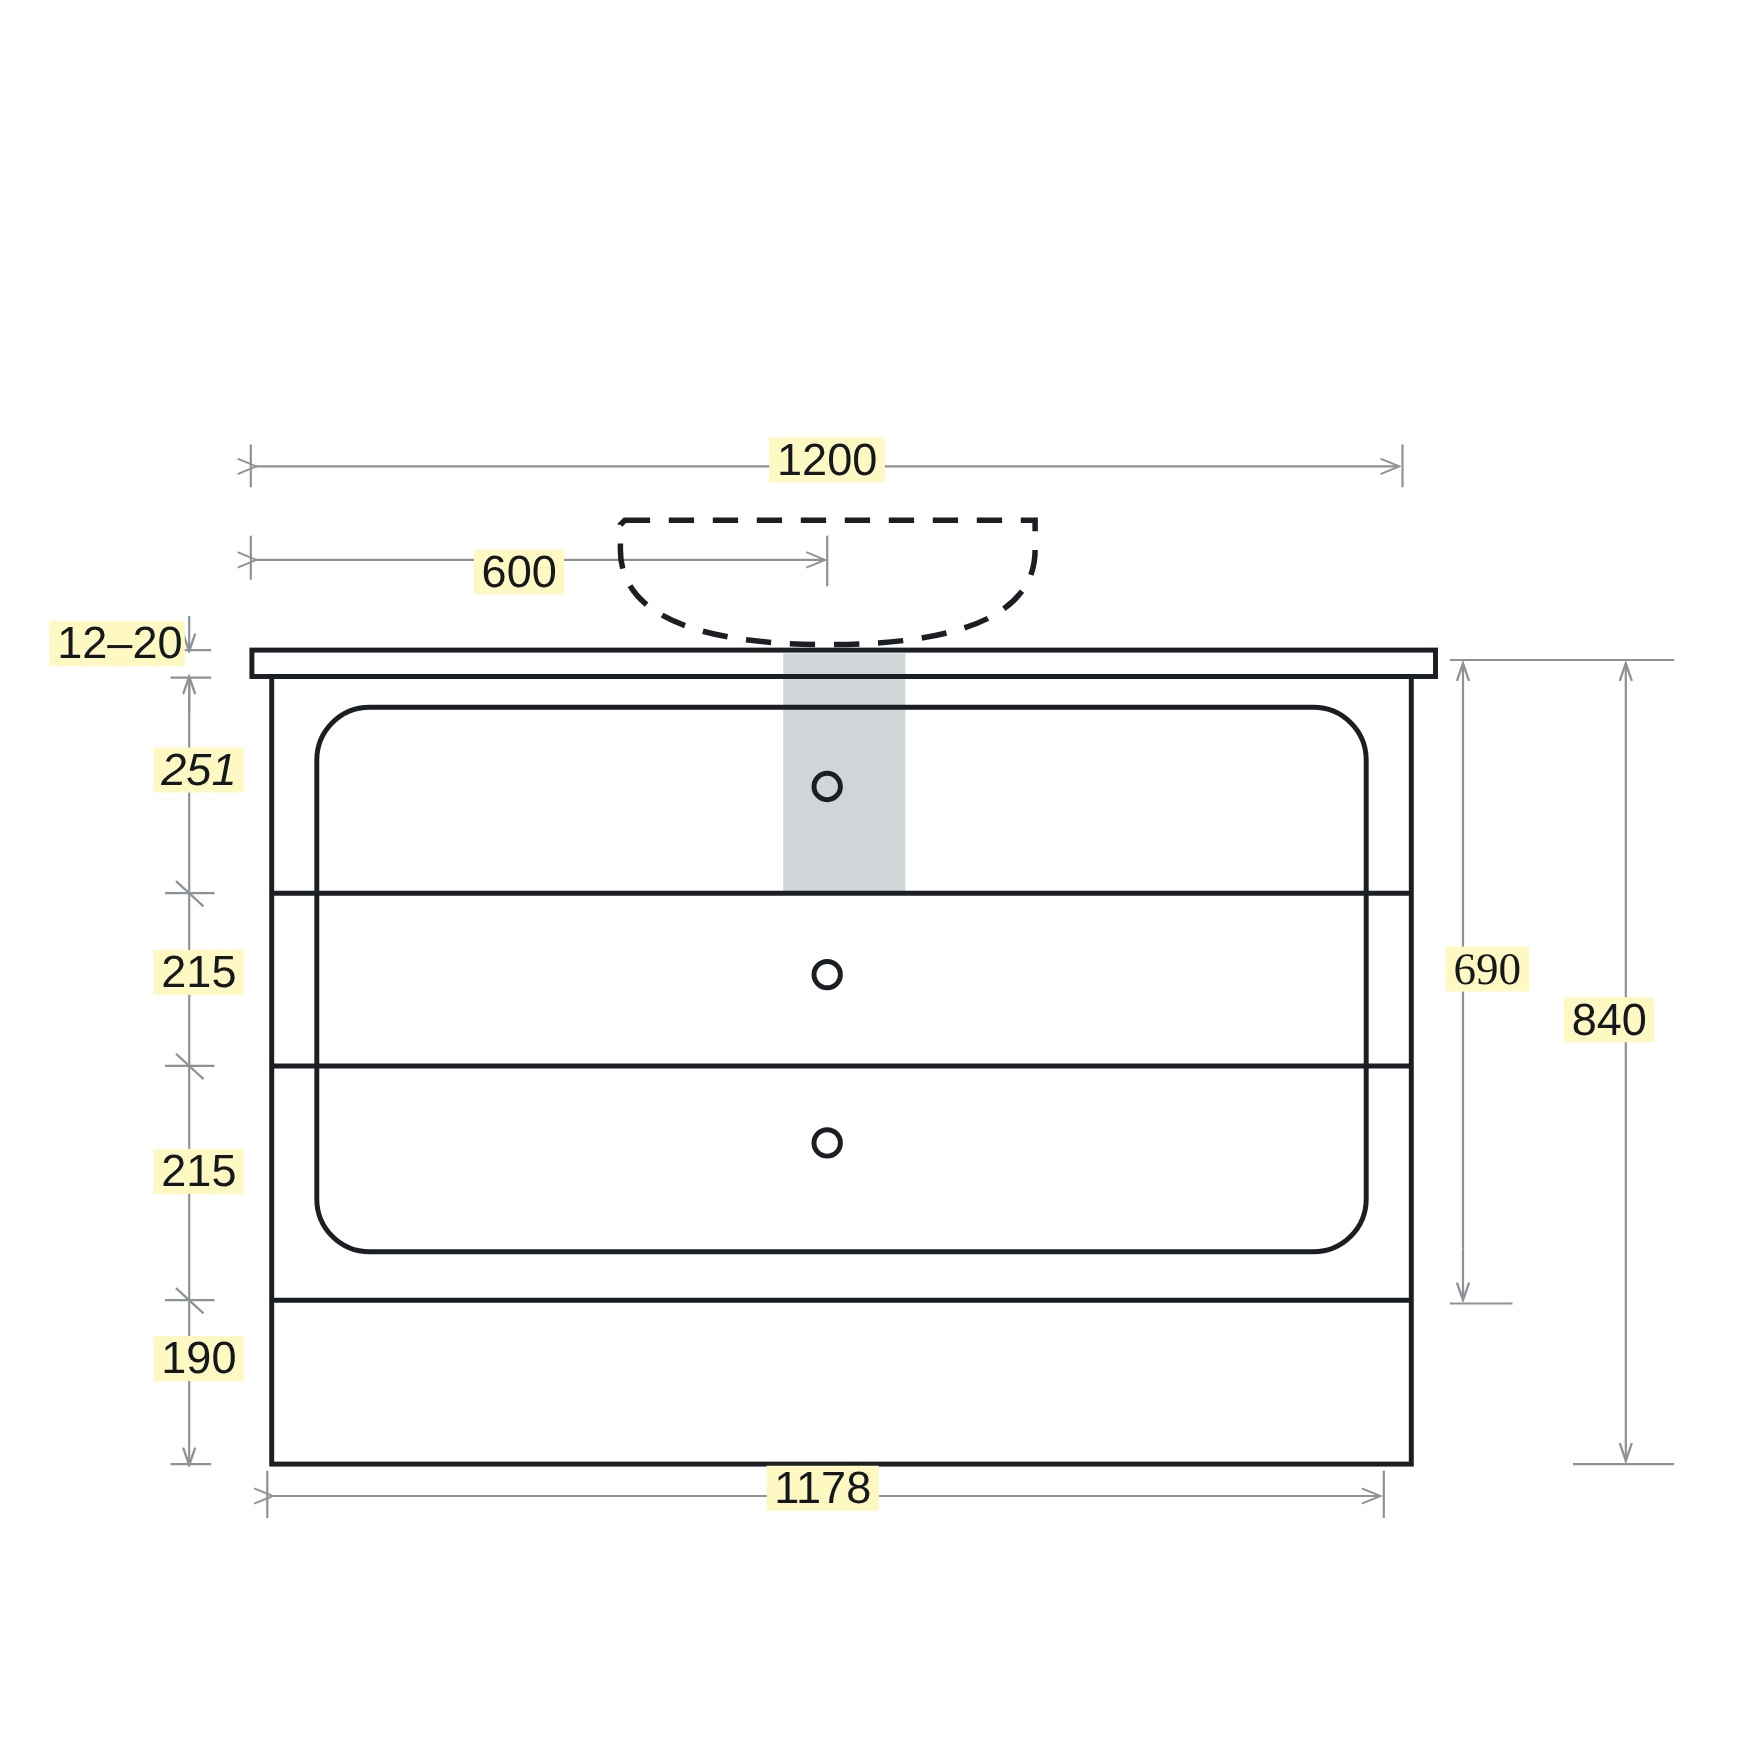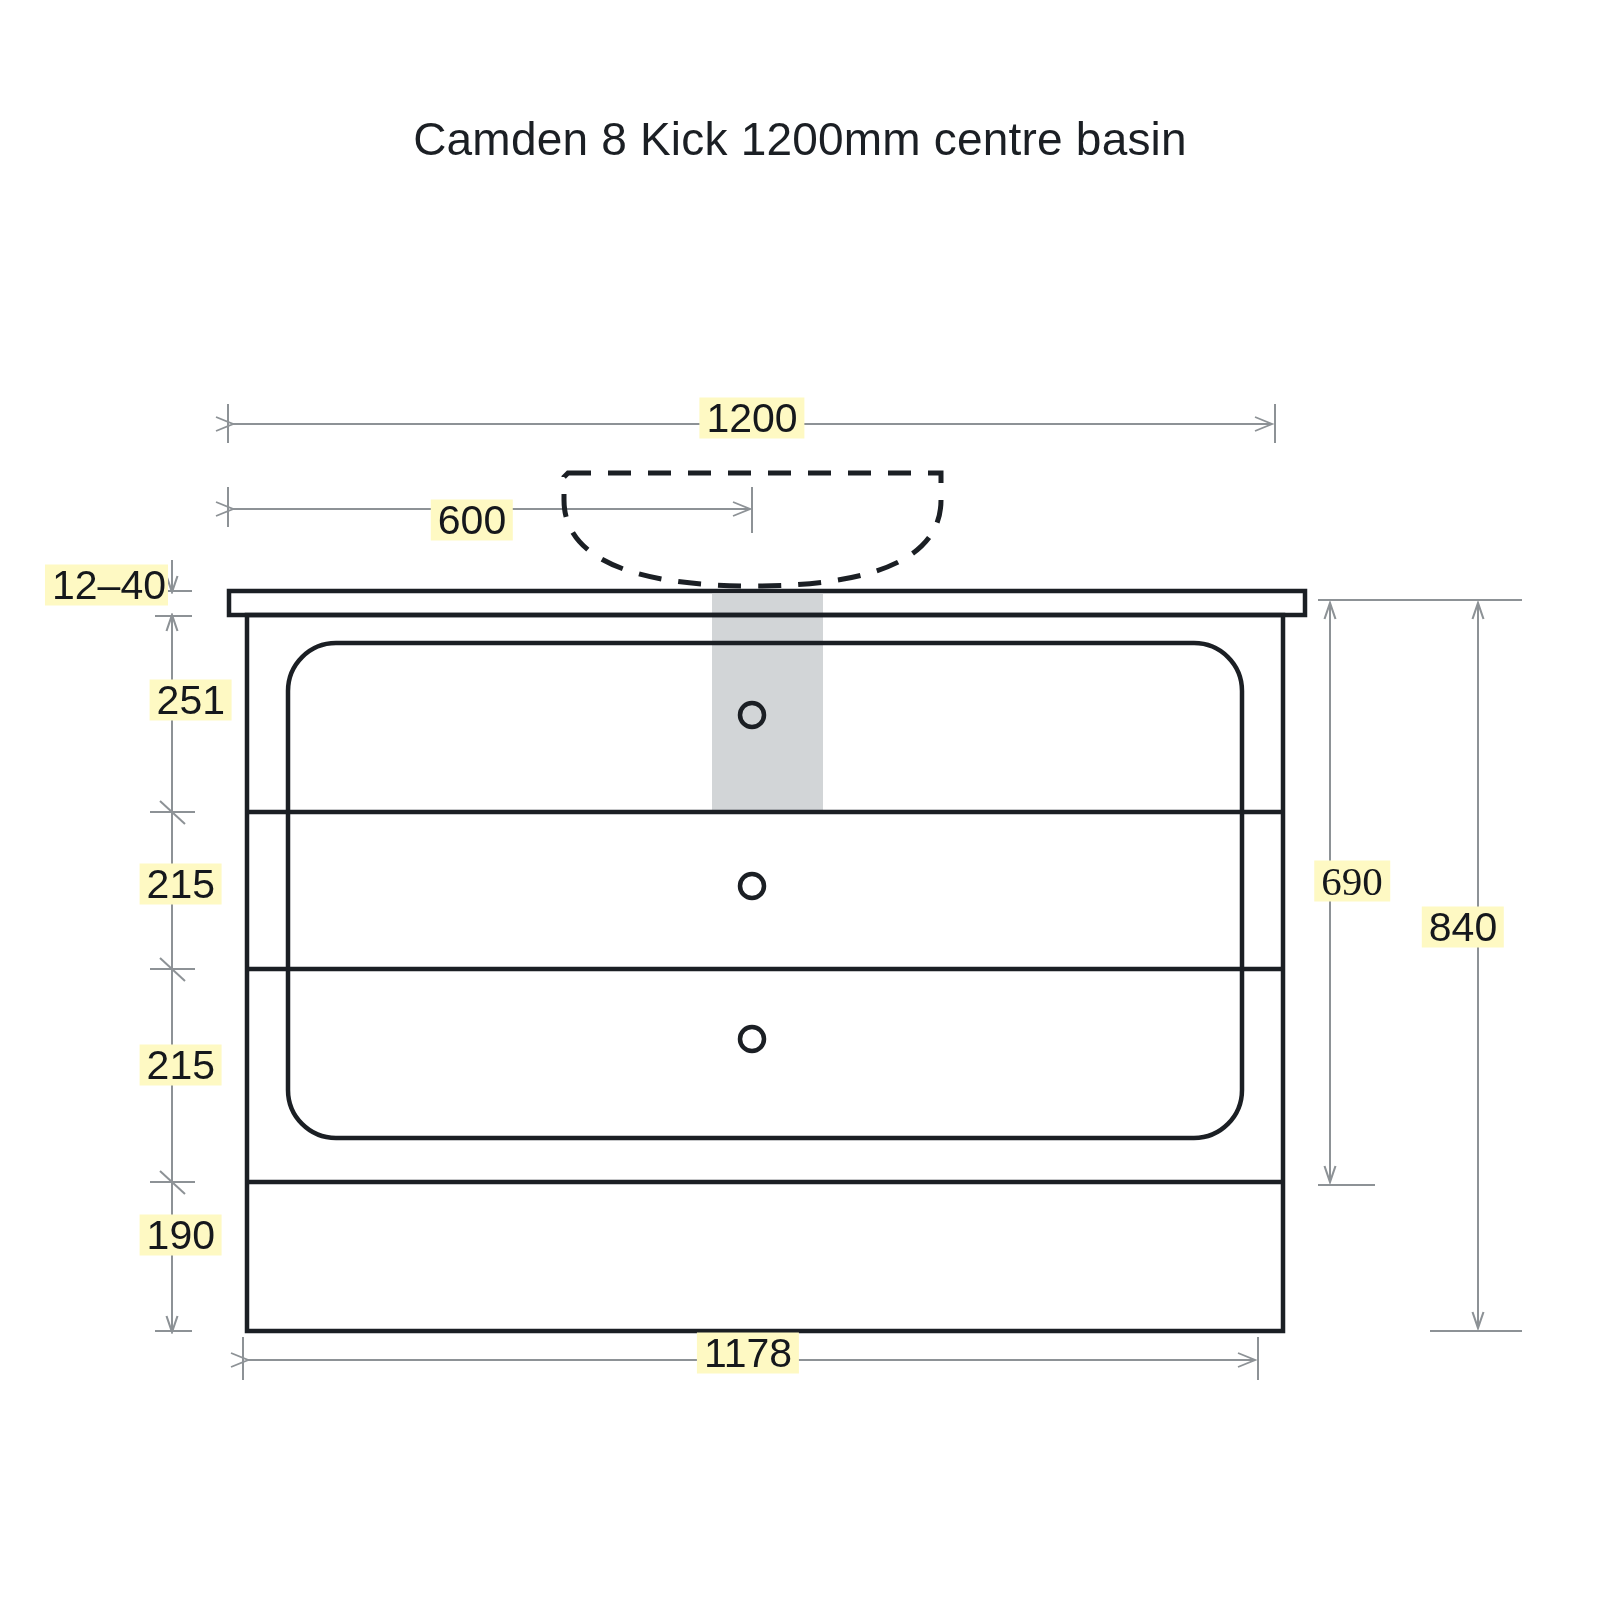--- a/index.html
+++ b/index.html
@@ -55,21 +55,20 @@
   }
   .dim-label.right-al {
     transform: translate(-100%, -50%);
   }
 </style>
 </head>
 <body>
 
 <div id="stage">
 
-  <div class="title-text">Camden 8 Kick 1200mm centre basin</div>
 
   <svg id="drawing" viewBox="0 0 1600 1600" xmlns="http://www.w3.org/2000/svg">
 
     <defs>
       <marker id="arrOpenR" markerWidth="22" markerHeight="22" refX="19" refY="8" orient="auto" markerUnits="userSpaceOnUse">
         <path d="M3,1 L20,8 L3,15" fill="none" stroke="#8d9296" stroke-width="1.8"></path>
       </marker>
       <marker id="arrOpenL" markerWidth="22" markerHeight="22" refX="19" refY="8" orient="auto" markerUnits="userSpaceOnUse">
         <path d="M3,1 L20,8 L3,15" fill="none" stroke="#8d9296" stroke-width="1.8"></path>
       </marker>
@@ -174,23 +173,23 @@
       <line x1="1258" y1="1337" x2="1258" y2="1380" stroke="#8d9296" stroke-width="2"></line>
       <line x1="247" y1="1360" x2="1254" y2="1360" stroke="#8d9296" stroke-width="2" marker-start="url(#arrOpenL)" marker-end="url(#arrOpenR)"></line>
     </g>
 
   </svg>
 
   <div class="dim-label centered" style="left:752px; top:418px;">1200</div>
 
   <div class="dim-label centered" style="left:472px; top:520px;">600</div>
 
-  <div class="dim-label right-al" style="left:168px; top:585px; padding-right:2px;">12–40</div>
-
-  <div class="dim-label right-al" style="left:232px; top:700px;">251</div>
+  <div class="dim-label right-al" style="left:168px; top:585px; padding-right:2px;">12–20</div>
+
+  <div class="dim-label right-al" style="left:222px; top:700px;font-style:italic;">251</div>
 
   <div class="dim-label right-al" style="left:222px; top:884px;">215</div>
 
   <div class="dim-label right-al" style="left:222px; top:1065px;">215</div>
 
   <div class="dim-label right-al" style="left:222px; top:1235px;">190</div>
 
   <div class="dim-label centered" style="left:1352px; top:881px;font-family:Liberation Serif, serif;">690</div>
 
   <div class="dim-label centered" style="left:1463px; top:927px;">840</div>

